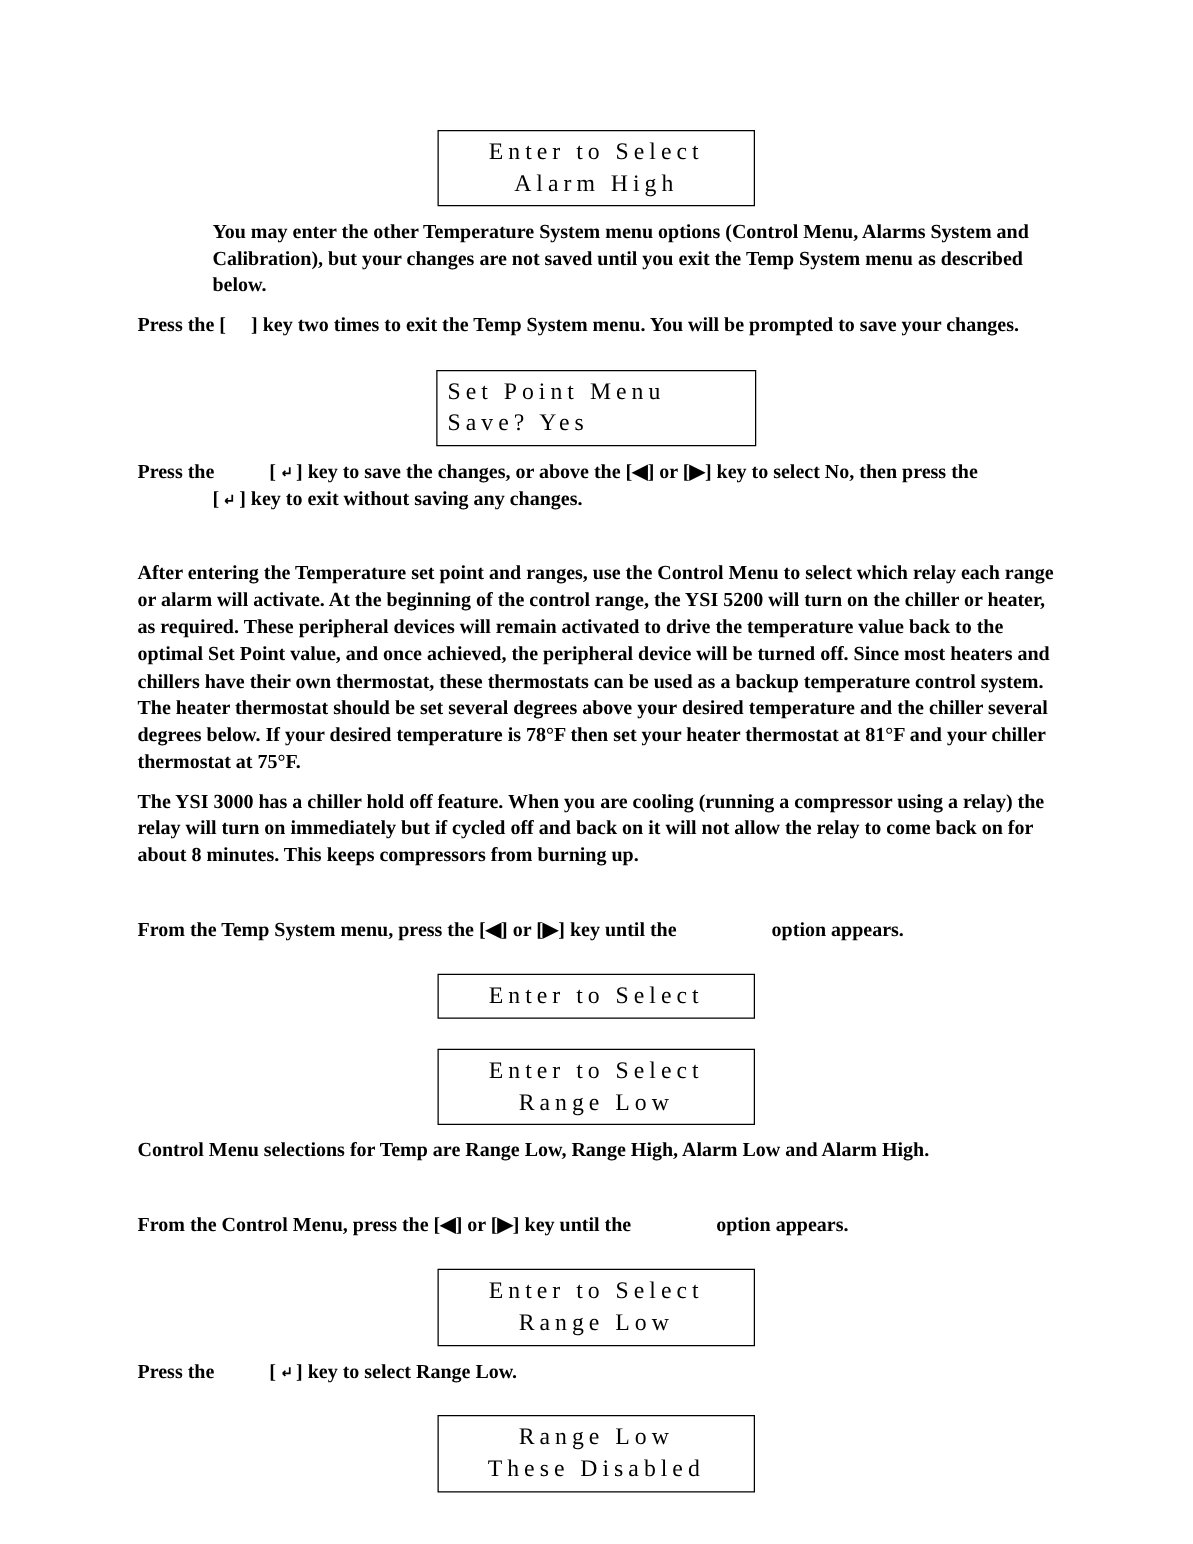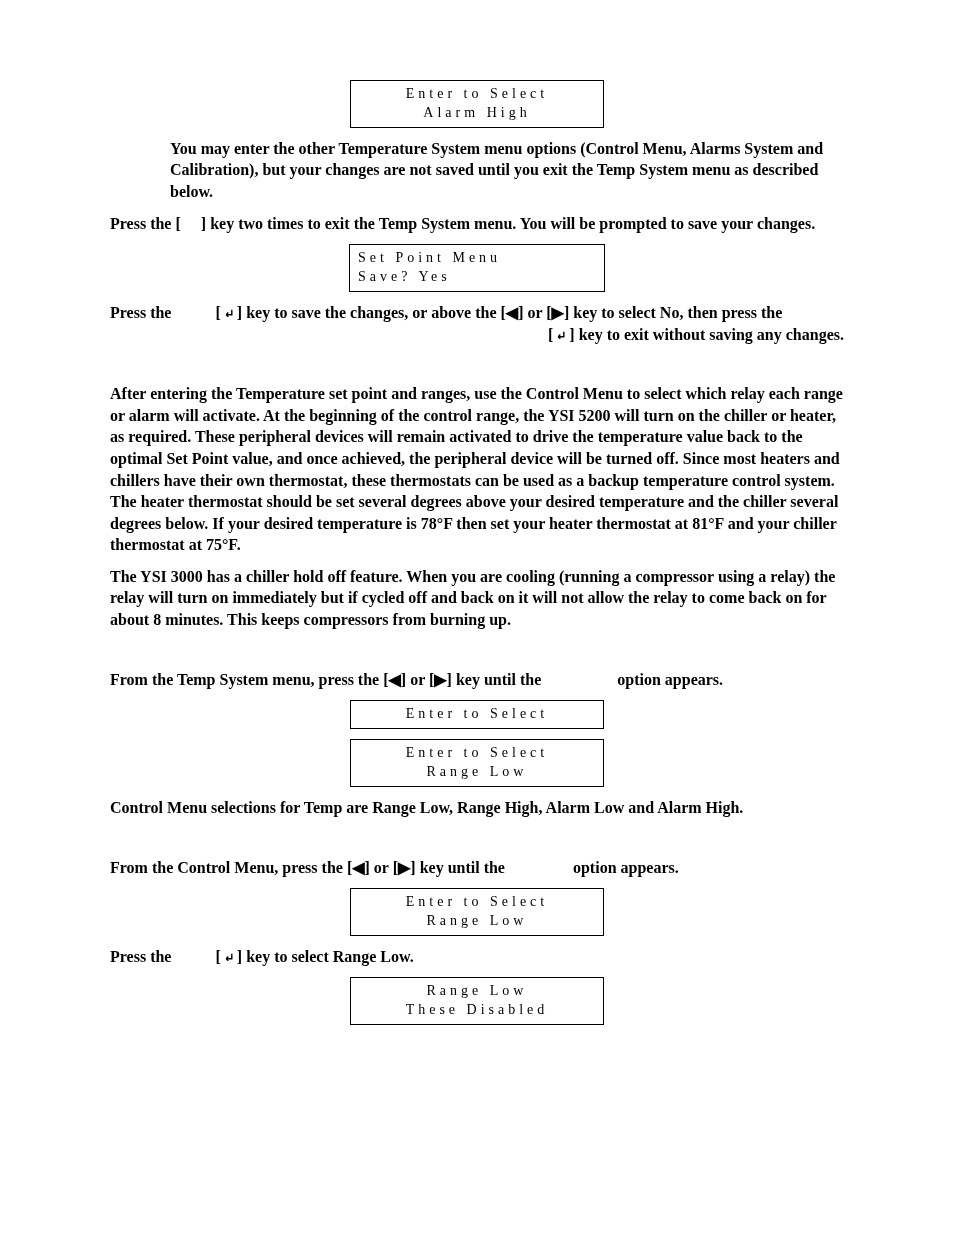--- a/index.html
+++ b/index.html
@@ -11,44 +11,43 @@
     color: #000;
   }
   .page {
     width: 954px;
     box-sizing: border-box;
     padding: 80px 110px 60px 110px;
   }
   .lcd {
     border: 1.5px solid #000;
     width: 240px;
-    margin: 0 auto 10px auto;
+    margin: 24px auto 10px auto;
     padding: 4px 6px;
-    font-size: 14px;
+    font-size: 19px;
     letter-spacing: 4px;
     white-space: nowrap;
     text-align: center;
     line-height: 1.35;
   }
   .lcd-left {
     text-align: left;
     padding-left: 8px;
   }
   .para {
     margin: 4px 0 10px 0;
     line-height: 1.35;
     font-weight: bold;
   }
   .indent {
     margin-left: 60px;
   }
   .indent-line {
     margin-left: 60px;
     display: block;
-    text-align: right;
   }
   .enter-icon {
     display: inline-flex;
     align-items: center;
     justify-content: center;
     vertical-align: middle;
     padding: 0 1px;
   }
   .enter-icon svg {
     width: 14px;

